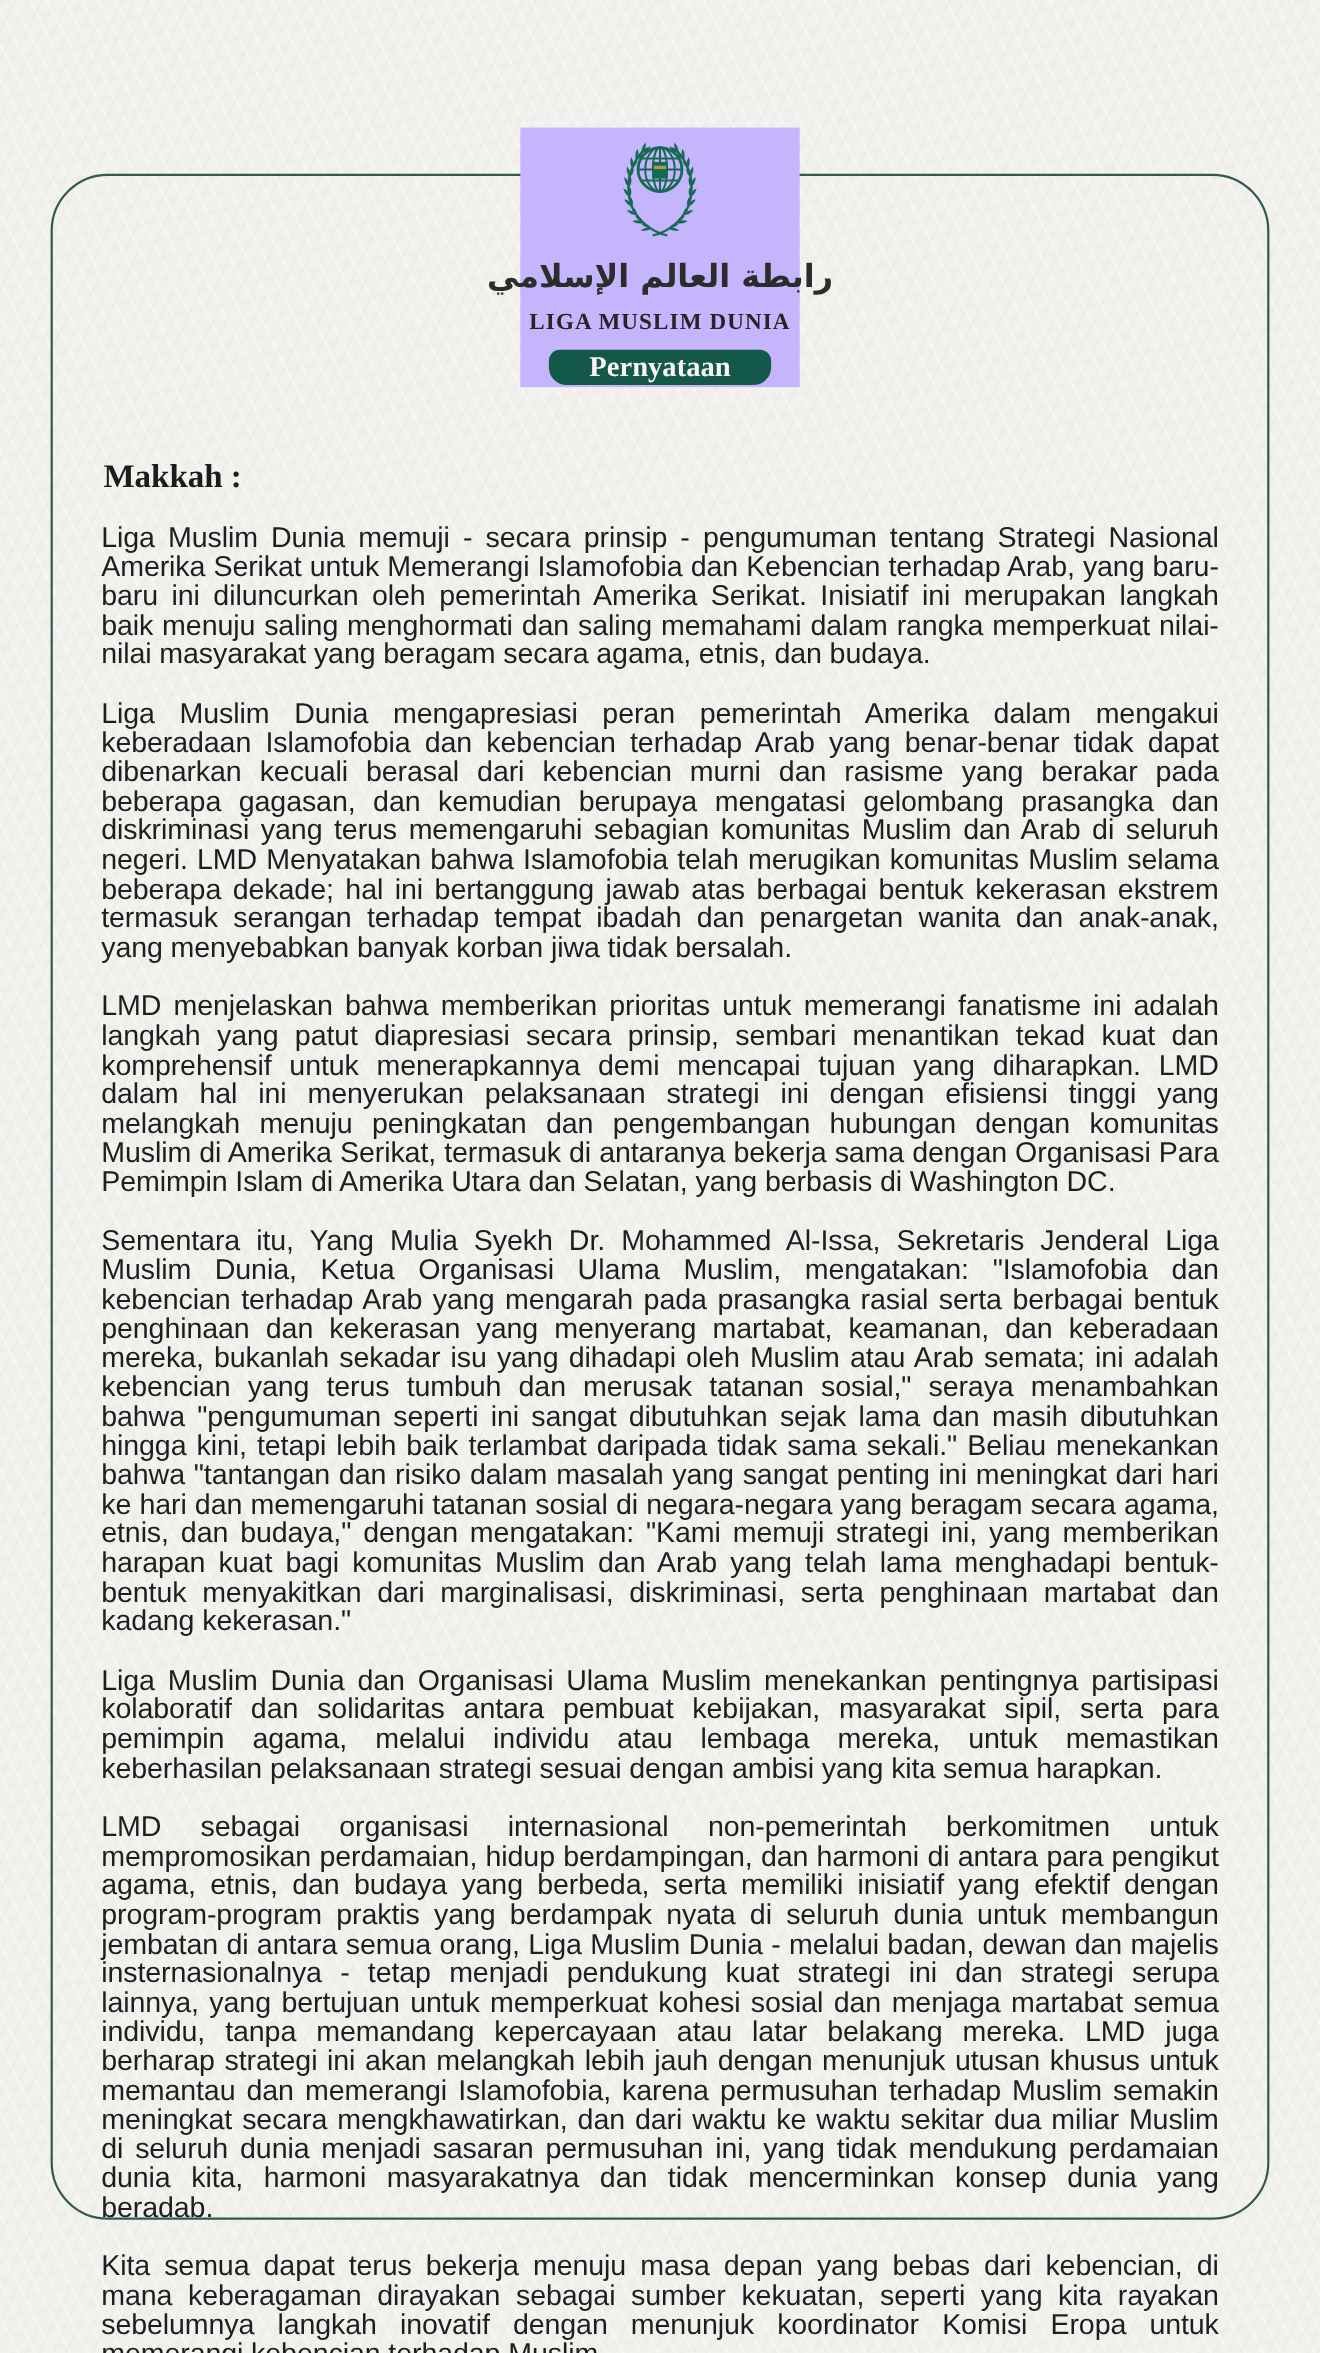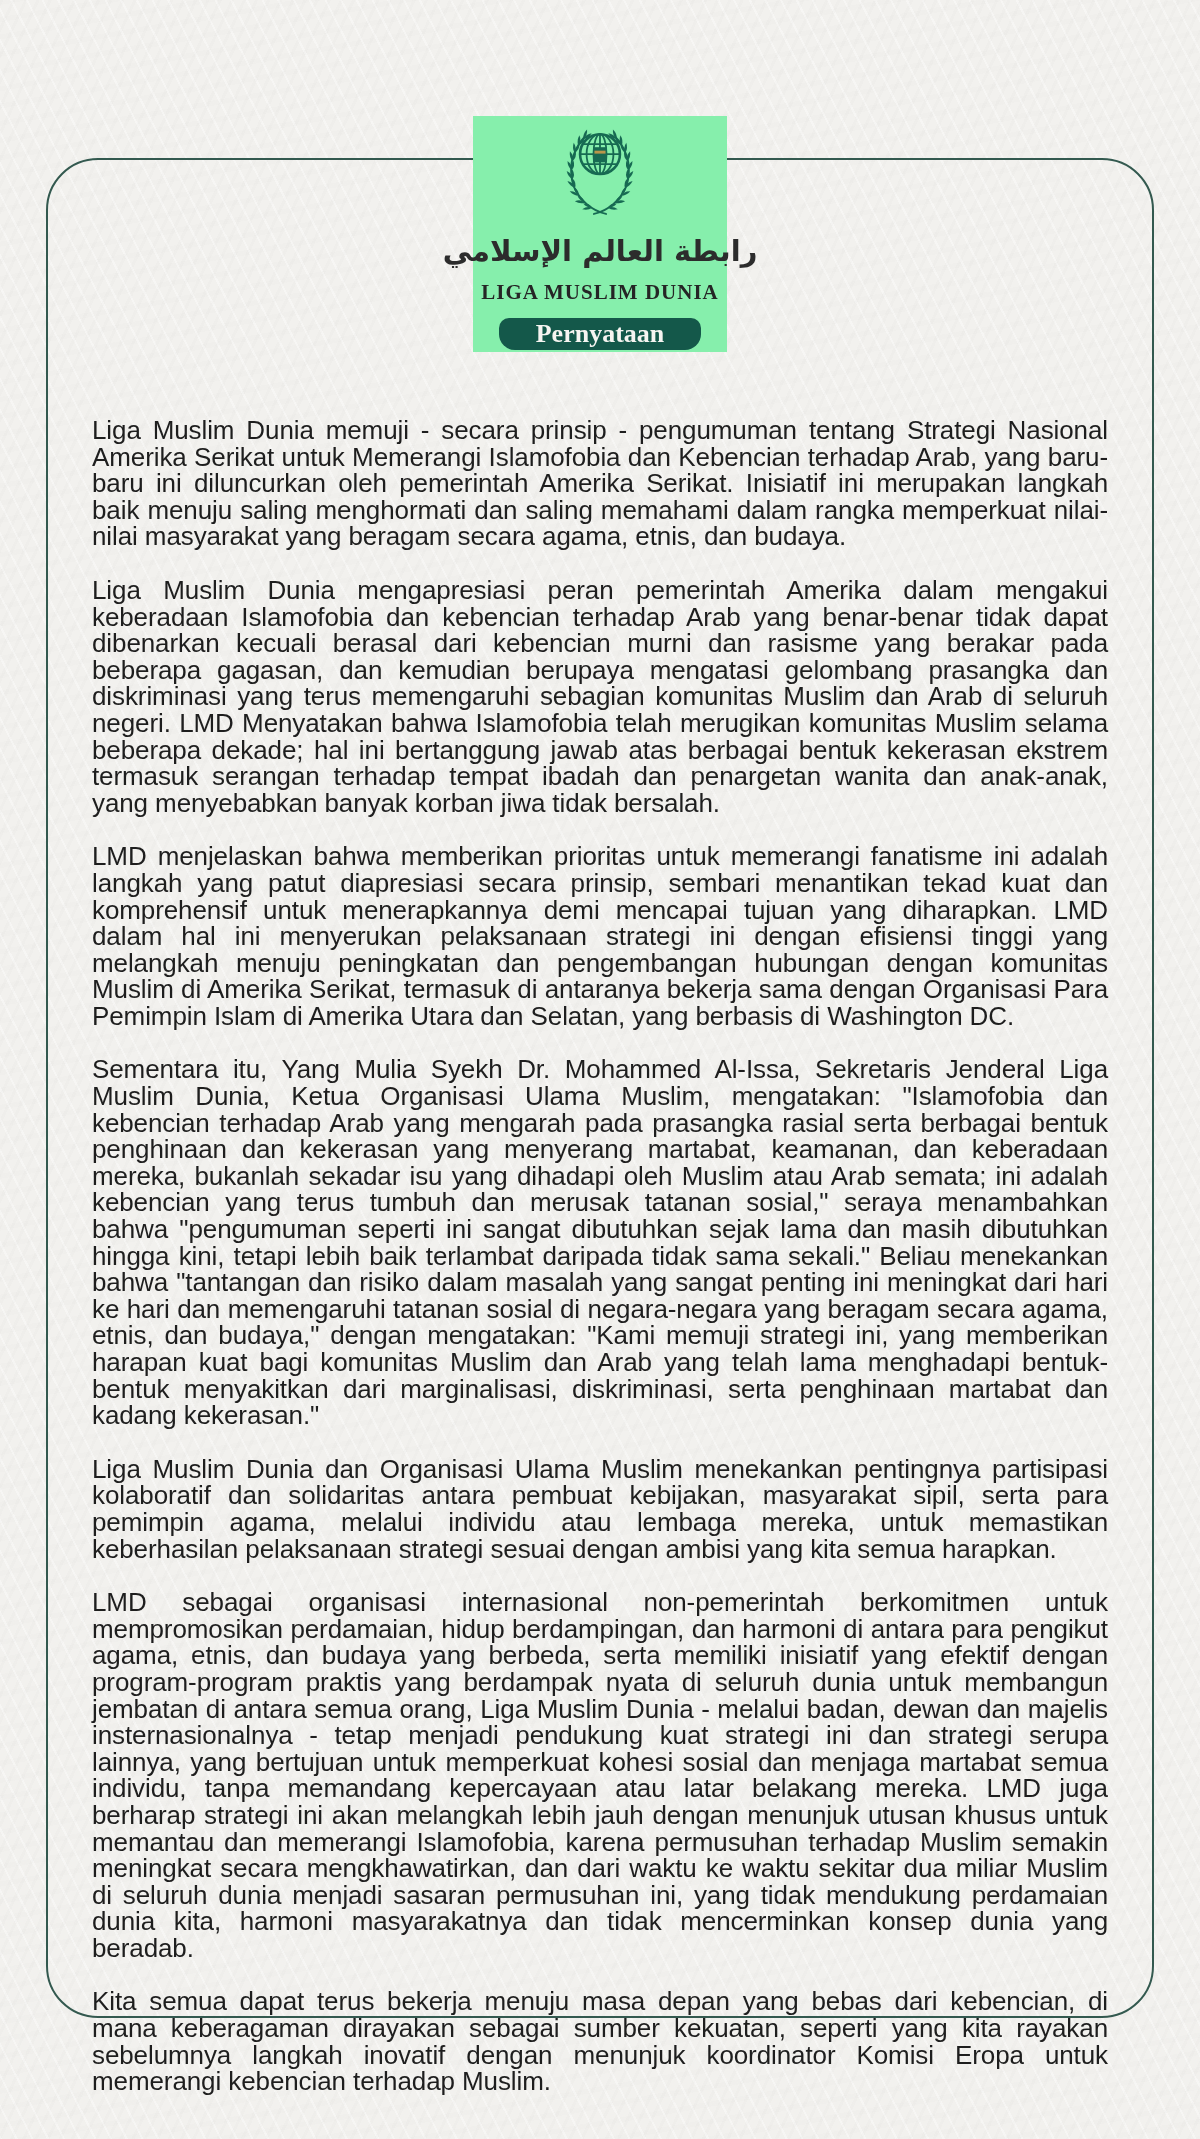--- a/index.html
+++ b/index.html
@@ -29,21 +29,21 @@
     width:1108px; height:1860px;
     border:2px solid #33594f;
     border-radius:52px;
   }
 
   .header {
     position:absolute;
     top:116px; left:50%;
     transform:translateX(-50%);
     width:254px;
-    background:#86efac;
+    background:#c4b5fd;
     display:flex; flex-direction:column; align-items:center;
     z-index:2;
     padding-bottom:2px;
   }
   .emblem { width:104px; height:104px; display:block; }
   .arabic-name {
     margin-top:2px;
     height:58px;
     display:flex; align-items:center; justify-content:center;
     font-family:"DejaVu Sans", sans-serif;
@@ -144,20 +144,21 @@
     </svg>
 
     <div class="arabic-name">رابطة العالم الإسلامي</div>
     <div class="latin-name">LIGA MUSLIM DUNIA</div>
     <div class="badge">
       <span>Pernyataan</span>
     </div>
   </div>
 
   <div class="content">
+    <h2 class="location-heading">Makkah :</h2>
     <p>Liga Muslim Dunia memuji - secara prinsip - pengumuman tentang Strategi Nasional Amerika Serikat untuk Memerangi Islamofobia dan Kebencian terhadap Arab, yang baru-baru ini diluncurkan oleh pemerintah Amerika Serikat. Inisiatif ini merupakan langkah baik menuju saling menghormati dan saling memahami dalam rangka memperkuat nilai-nilai masyarakat yang beragam secara agama, etnis, dan budaya.</p>
     <p>Liga Muslim Dunia mengapresiasi peran pemerintah Amerika dalam mengakui keberadaan Islamofobia dan kebencian terhadap Arab yang benar-benar tidak dapat dibenarkan kecuali berasal dari kebencian murni dan rasisme yang berakar pada beberapa gagasan, dan kemudian berupaya mengatasi gelombang prasangka dan diskriminasi yang terus memengaruhi sebagian komunitas Muslim dan Arab di seluruh negeri. LMD Menyatakan bahwa Islamofobia telah merugikan komunitas Muslim selama beberapa dekade; hal ini bertanggung jawab atas berbagai bentuk kekerasan ekstrem termasuk serangan terhadap tempat ibadah dan penargetan wanita dan anak-anak, yang menyebabkan banyak korban jiwa tidak bersalah.</p>
     <p>LMD menjelaskan bahwa memberikan prioritas untuk memerangi fanatisme ini adalah langkah yang patut diapresiasi secara prinsip, sembari menantikan tekad kuat dan komprehensif untuk menerapkannya demi mencapai tujuan yang diharapkan. LMD dalam hal ini menyerukan pelaksanaan strategi ini dengan efisiensi tinggi yang melangkah menuju peningkatan dan pengembangan hubungan dengan komunitas Muslim di Amerika Serikat, termasuk di antaranya bekerja sama dengan Organisasi Para Pemimpin Islam di Amerika Utara dan Selatan, yang berbasis di Washington DC.</p>
     <p>Sementara itu, Yang Mulia Syekh Dr. Mohammed Al-Issa, Sekretaris Jenderal Liga Muslim Dunia, Ketua Organisasi Ulama Muslim, mengatakan: "Islamofobia dan kebencian terhadap Arab yang mengarah pada prasangka rasial serta berbagai bentuk penghinaan dan kekerasan yang menyerang martabat, keamanan, dan keberadaan mereka, bukanlah sekadar isu yang dihadapi oleh Muslim atau Arab semata; ini adalah kebencian yang terus tumbuh dan merusak tatanan sosial," seraya menambahkan bahwa "pengumuman seperti ini sangat dibutuhkan sejak lama dan masih dibutuhkan hingga kini, tetapi lebih baik terlambat daripada tidak sama sekali." Beliau menekankan bahwa "tantangan dan risiko dalam masalah yang sangat penting ini meningkat dari hari ke hari dan memengaruhi tatanan sosial di negara-negara yang beragam secara agama, etnis, dan budaya," dengan mengatakan: "Kami memuji strategi ini, yang memberikan harapan kuat bagi komunitas Muslim dan Arab yang telah lama menghadapi bentuk-bentuk menyakitkan dari marginalisasi, diskriminasi, serta penghinaan martabat dan kadang kekerasan."</p>
     <p>Liga Muslim Dunia dan Organisasi Ulama Muslim menekankan pentingnya partisipasi kolaboratif dan solidaritas antara pembuat kebijakan, masyarakat sipil, serta para pemimpin agama, melalui individu atau lembaga mereka, untuk memastikan keberhasilan pelaksanaan strategi sesuai dengan ambisi yang kita semua harapkan.</p>
     <p>LMD sebagai organisasi internasional non-pemerintah berkomitmen untuk mempromosikan perdamaian, hidup berdampingan, dan harmoni di antara para pengikut agama, etnis, dan budaya yang berbeda, serta memiliki inisiatif yang efektif dengan program-program praktis yang berdampak nyata di seluruh dunia untuk membangun jembatan di antara semua orang, Liga Muslim Dunia - melalui badan, dewan dan majelis insternasionalnya - tetap menjadi pendukung kuat strategi ini dan strategi serupa lainnya, yang bertujuan untuk memperkuat kohesi sosial dan menjaga martabat semua individu, tanpa memandang kepercayaan atau latar belakang mereka. LMD juga berharap strategi ini akan melangkah lebih jauh dengan menunjuk utusan khusus untuk memantau dan memerangi Islamofobia, karena permusuhan terhadap Muslim semakin meningkat secara mengkhawatirkan, dan dari waktu ke waktu sekitar dua miliar Muslim di seluruh dunia menjadi sasaran permusuhan ini, yang tidak mendukung perdamaian dunia kita, harmoni masyarakatnya dan tidak mencerminkan konsep dunia yang beradab.</p>
     <p>Kita semua dapat terus bekerja menuju masa depan yang bebas dari kebencian, di mana keberagaman dirayakan sebagai sumber kekuatan, seperti yang kita rayakan sebelumnya langkah inovatif dengan menunjuk koordinator Komisi Eropa untuk memerangi kebencian terhadap Muslim.</p>
   </div>
 
 </div>

